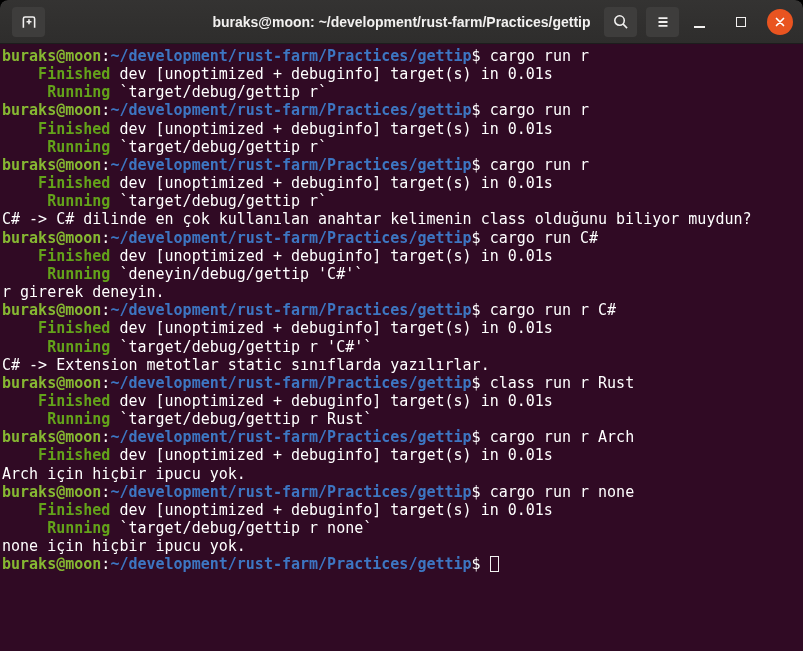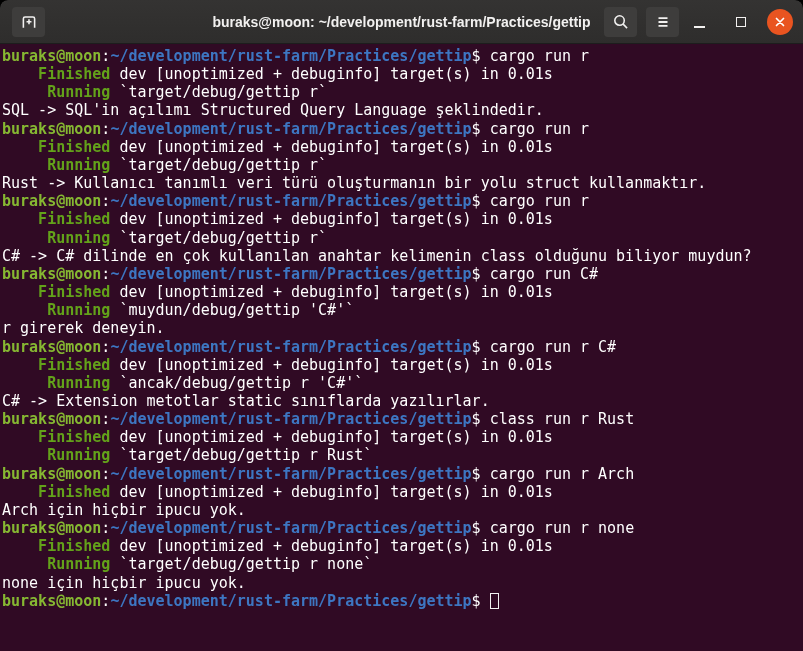--- a/index.html
+++ b/index.html
@@ -78,36 +78,34 @@
         <svg width="12" height="12" viewBox="0 0 12 12">
           <path d="M2.5 2.5 L9.5 9.5 M9.5 2.5 L2.5 9.5" stroke="#ffffff" stroke-width="1.7" stroke-linecap="round"></path>
         </svg>
       </button>
     </div>
   </div>
   <div class="terminal">
       <div class="line"><span class="user">buraks@moon</span><span class="sep">:</span><span class="path">~/development/rust-farm/Practices/gettip</span><span class="fg">$ cargo run r</span></div>
       <div class="line"><span class="green">    Finished</span><span class="fg"> dev [unoptimized + debuginfo] target(s) in 0.01s</span></div>
       <div class="line"><span class="green">     Running</span><span class="fg"> `target/debug/gettip r`</span></div>
-      <div class="line"><span class="fg">SQL -&gt; SQL'in açılımı Structured Query Language şeklindedir.</span></div>
       <div class="line"><span class="user">buraks@moon</span><span class="sep">:</span><span class="path">~/development/rust-farm/Practices/gettip</span><span class="fg">$ cargo run r</span></div>
       <div class="line"><span class="green">    Finished</span><span class="fg"> dev [unoptimized + debuginfo] target(s) in 0.01s</span></div>
       <div class="line"><span class="green">     Running</span><span class="fg"> `target/debug/gettip r`</span></div>
-      <div class="line"><span class="fg">Rust -&gt; Kullanıcı tanımlı veri türü oluşturmanın bir yolu struct kullanmaktır.</span></div>
       <div class="line"><span class="user">buraks@moon</span><span class="sep">:</span><span class="path">~/development/rust-farm/Practices/gettip</span><span class="fg">$ cargo run r</span></div>
       <div class="line"><span class="green">    Finished</span><span class="fg"> dev [unoptimized + debuginfo] target(s) in 0.01s</span></div>
       <div class="line"><span class="green">     Running</span><span class="fg"> `target/debug/gettip r`</span></div>
       <div class="line"><span class="fg">C# -&gt; C# dilinde en çok kullanılan anahtar kelimenin class olduğunu biliyor muydun?</span></div>
       <div class="line"><span class="user">buraks@moon</span><span class="sep">:</span><span class="path">~/development/rust-farm/Practices/gettip</span><span class="fg">$ cargo run C#</span></div>
       <div class="line"><span class="green">    Finished</span><span class="fg"> dev [unoptimized + debuginfo] target(s) in 0.01s</span></div>
-      <div class="line"><span class="green">     Running</span><span class="fg"> `muydun/debug/gettip 'C#'`</span></div>
+      <div class="line"><span class="green">     Running</span><span class="fg"> `deneyin/debug/gettip 'C#'`</span></div>
       <div class="line"><span class="fg">r girerek deneyin.</span></div>
       <div class="line"><span class="user">buraks@moon</span><span class="sep">:</span><span class="path">~/development/rust-farm/Practices/gettip</span><span class="fg">$ cargo run r C#</span></div>
       <div class="line"><span class="green">    Finished</span><span class="fg"> dev [unoptimized + debuginfo] target(s) in 0.01s</span></div>
-      <div class="line"><span class="green">     Running</span><span class="fg"> `ancak/debug/gettip r 'C#'`</span></div>
+      <div class="line"><span class="green">     Running</span><span class="fg"> `target/debug/gettip r 'C#'`</span></div>
       <div class="line"><span class="fg">C# -&gt; Extension metotlar static sınıflarda yazılırlar.</span></div>
       <div class="line"><span class="user">buraks@moon</span><span class="sep">:</span><span class="path">~/development/rust-farm/Practices/gettip</span><span class="fg">$ class run r Rust</span></div>
       <div class="line"><span class="green">    Finished</span><span class="fg"> dev [unoptimized + debuginfo] target(s) in 0.01s</span></div>
       <div class="line"><span class="green">     Running</span><span class="fg"> `target/debug/gettip r Rust`</span></div>
       <div class="line"><span class="user">buraks@moon</span><span class="sep">:</span><span class="path">~/development/rust-farm/Practices/gettip</span><span class="fg">$ cargo run r Arch</span></div>
       <div class="line"><span class="green">    Finished</span><span class="fg"> dev [unoptimized + debuginfo] target(s) in 0.01s</span></div>
       <div class="line"><span class="fg">Arch için hiçbir ipucu yok.</span></div>
       <div class="line"><span class="user">buraks@moon</span><span class="sep">:</span><span class="path">~/development/rust-farm/Practices/gettip</span><span class="fg">$ cargo run r none</span></div>
       <div class="line"><span class="green">    Finished</span><span class="fg"> dev [unoptimized + debuginfo] target(s) in 0.01s</span></div>
       <div class="line"><span class="green">     Running</span><span class="fg"> `target/debug/gettip r none`</span></div>

